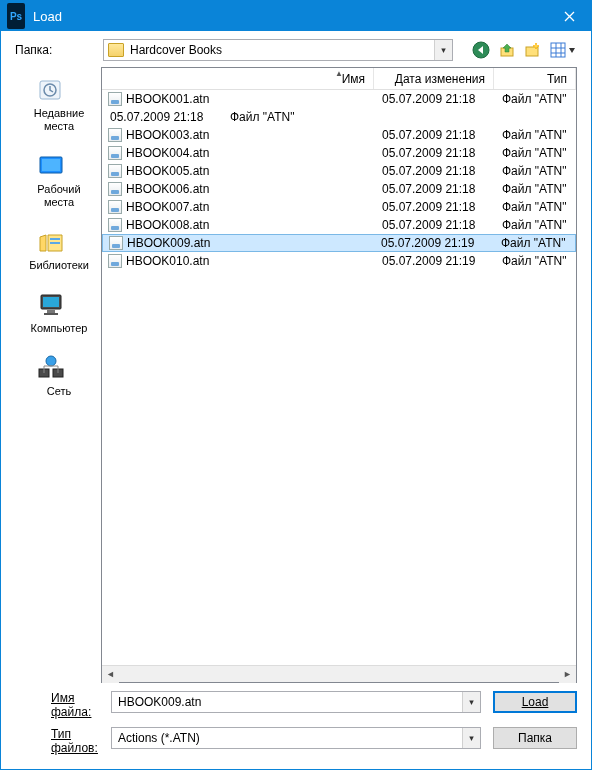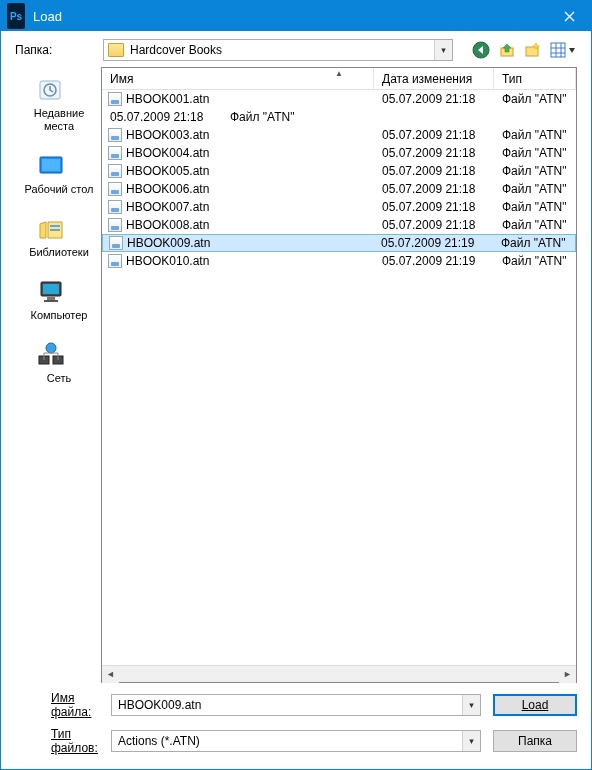--- a/index.html
+++ b/index.html
@@ -18,38 +18,38 @@
 .dd-arrow { position:absolute; right:0; top:0; width:18px; height:100%; display:flex; align-items:center; justify-content:center; border-left:1px solid #d0d0d0; background:#f0f0f0; font-size:9px; color:#333; }
 .toolbtns { display:flex; align-items:center; gap:6px; margin-left:10px; }
 .tbtn { width:20px; height:20px; display:flex; align-items:center; justify-content:center; }
 .mid { flex:1; display:flex; }
 .places { width:100px; display:flex; flex-direction:column; align-items:center; padding-top:4px; gap:10px; }
 .place { width:88px; display:flex; flex-direction:column; align-items:center; gap:2px; padding:4px 0; border-radius:2px; }
 .place .picon { width:34px; height:30px; display:flex; align-items:center; justify-content:center; }
 .place .plabel { font-size:11px; text-align:center; line-height:13px;margin-left:16px; }
 .listwrap { flex:1; display:flex; flex-direction:column; border:1px solid #828790; margin-right:14px; background:#fff; }
 .colhead { display:flex; height:22px; border-bottom:1px solid #e0e0e0; background:#fff; font-size:12px; align-items:center; position:relative; }
-.colhead .col { padding:0 8px; height:100%; display:flex; align-items:center; border-right:1px solid #e6e6e6; }
+.colhead .col { padding:0 8px; height:100%; display:flex; align-items:center; border-right:1px solid #e6e6e6;justify-content:flex-end; }
 .c-name { flex:1; min-width:0; }
 .c-date { width:120px; }
 .c-type { width:82px; }
 .sort-ind { position:absolute; left:50%; top:1px; transform:translateX(-50%); font-size:8px; color:#555; }
 .filerows { flex:1; overflow:hidden; }
 .row { display:flex; height:18px; align-items:center; font-size:12px; }
 .row .c-name { display:flex; align-items:center; gap:4px; padding-left:6px; }
 .row .c-date { padding:0 8px; }
 .row .c-type { padding:0 8px; white-space:nowrap; overflow:hidden; }
 .row.selected { background:#cde8ff; border:1px solid #7ab8e6; height:18px; }
 .fileicon { width:14px; height:14px; border:1px solid #9aa; background:linear-gradient(#fff,#e8ecef); position:relative; }
 .fileicon::after { content:""; position:absolute; left:2px; top:7px; width:8px; height:4px; background:#6fa8dc; border-radius:1px; }
 .hscroll { height:17px; background:#f0f0f0; border-top:1px solid #dcdcdc; display:flex; align-items:center; }
 .hscroll .arrow { width:17px; height:17px; display:flex; align-items:center; justify-content:center; font-size:9px; color:#555; background:#f0f0f0; }
 .hscroll .track { flex:1; }
 .bottom { padding:8px 14px 14px 14px; display:flex; flex-direction:column; gap:8px; }
-.brow { display:flex; align-items:center; gap:12px; }
+.brow { display:flex; gap:12px; }
 .brow .blbl { width:84px; font-size:12px; text-decoration: underline; text-decoration-style: solid; text-align:left; padding-left:36px; }
 .brow .blbl span.u { text-decoration:underline; }
 .txtcombo { flex:1; height:22px; border:1px solid #abadb3; background:#fff; display:flex; align-items:center; padding:0 6px; position:relative; font-size:12px; }
 .txtcombo .dd-arrow { border-left:1px solid #d0d0d0; }
 .btn { width:84px; height:22px; border:1px solid #adadad; background:#e1e1e1; font-size:12px; display:flex; align-items:center; justify-content:center; }
 .btn.primary { border:2px solid #0078d7; background:#e1e1e1; }
 svg { display:block; }
 </style>
 </head>
 <body>
@@ -118,21 +118,21 @@
           </div>
           <div class="plabel">Недавние места</div>
         </div>
         <div class="place">
           <div class="picon">
             <svg width="34" height="30" viewBox="0 0 34 30">
                 <rect x="6" y="6" width="22" height="16" rx="1" fill="#1e90ff" stroke="#0a5aa6"></rect>
                 <rect x="8" y="8" width="18" height="12" fill="#4db4ff"></rect>
               </svg>
           </div>
-          <div class="plabel">Рабочий стол</div>
+          <div class="plabel">Рабочий места</div>
         </div>
         <div class="place">
           <div class="picon">
             <svg width="34" height="30" viewBox="0 0 34 30">
                 <path d="M6 10 L12 8 L12 24 L6 24 Z" fill="#ffd766" stroke="#c9a227"></path>
                 <path d="M14 8 L28 8 L28 24 L14 24 Z" fill="#ffe58a" stroke="#c9a227"></path>
                 <rect x="16" y="11" width="10" height="2" fill="#5aa8e6"></rect>
                 <rect x="16" y="15" width="10" height="2" fill="#5aa8e6"></rect>
               </svg>
           </div>

